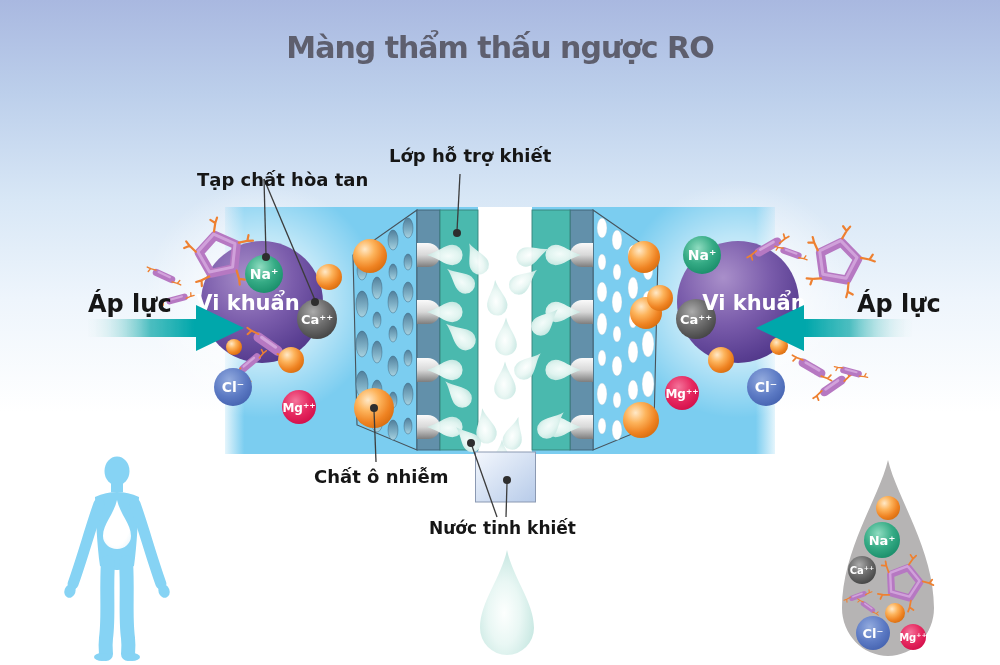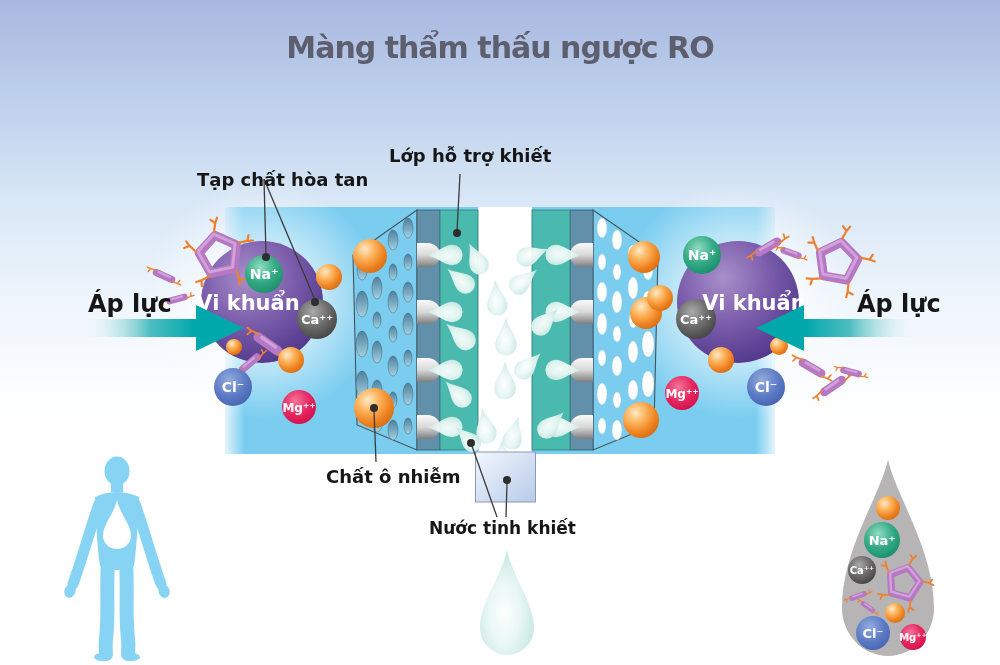--- a/index.html
+++ b/index.html
@@ -350,16 +350,16 @@
         <circle cx="471" cy="443" r="4"></circle>
         <circle cx="507" cy="480" r="4"></circle>
 </g>
 </svg>
 
 <div class="title">Màng thẩm thấu ngược RO</div>
 <div class="lbl lbl-sm" style="left:197px;top:145px;margin-top:24px;">Tạp chất hòa tan</div>
 <div class="lbl lbl-sm" style="left:389px;top:145px;">Lớp hỗ trợ khiết</div>
 <div class="lbl lbl-md" style="left:88px;top:290px;">Áp lực</div>
 <div class="lbl lbl-md" style="left:857px;top:290px;">Áp lực</div>
-<div class="lbl lbl-sm" style="left:314px;top:466px;margin-left:12px;">Chất ô nhiễm</div>
+<div class="lbl lbl-sm" style="left:314px;top:466px;">Chất ô nhiễm</div>
 <div class="lbl" style="left:429px;top:518px;font-size:17px;font-weight:700;">Nước tinh khiết</div>
 
 </div>
 
 </body></html>

